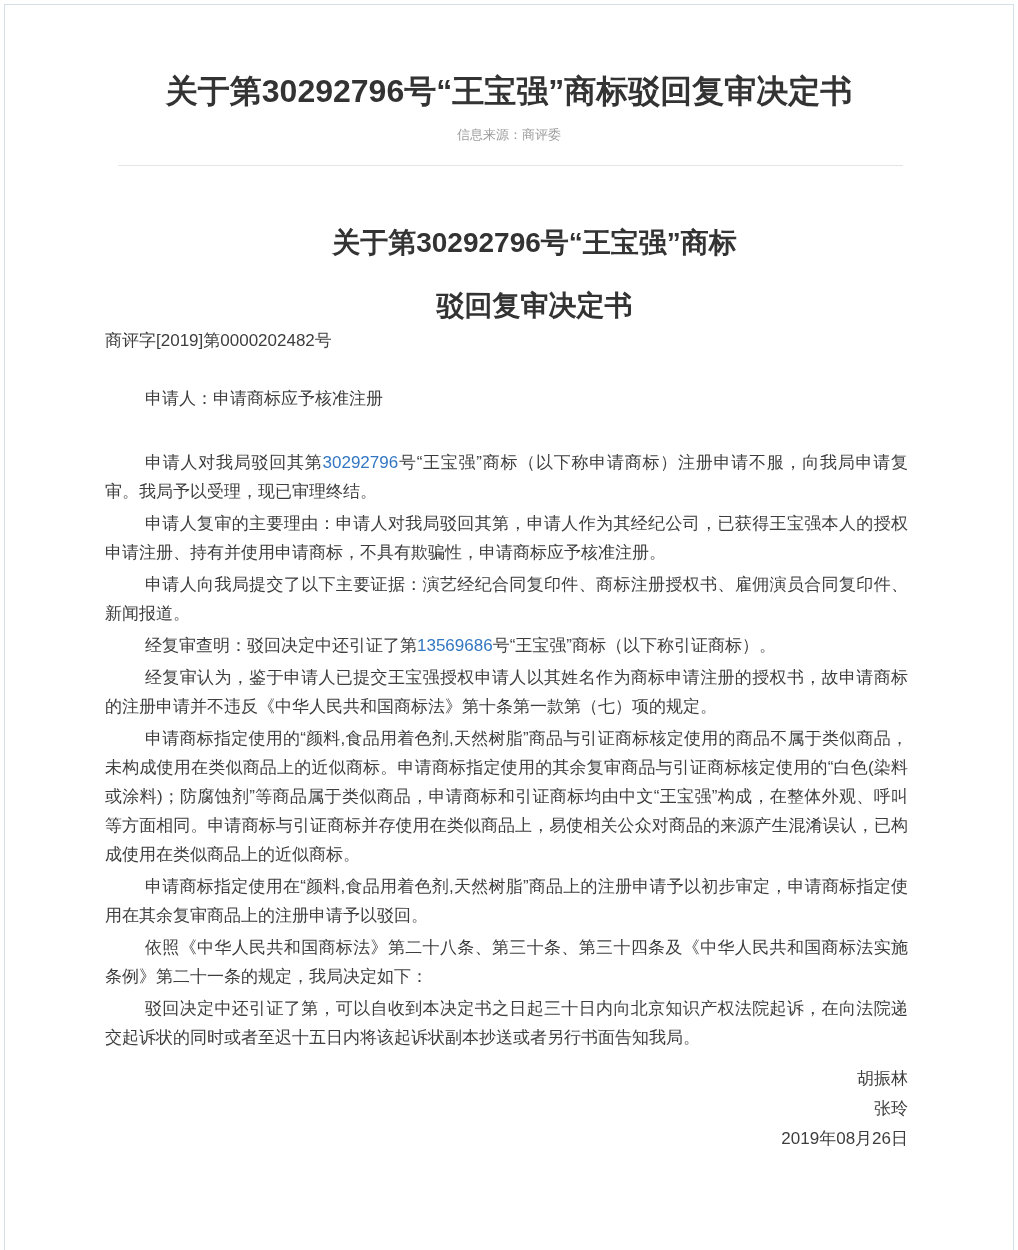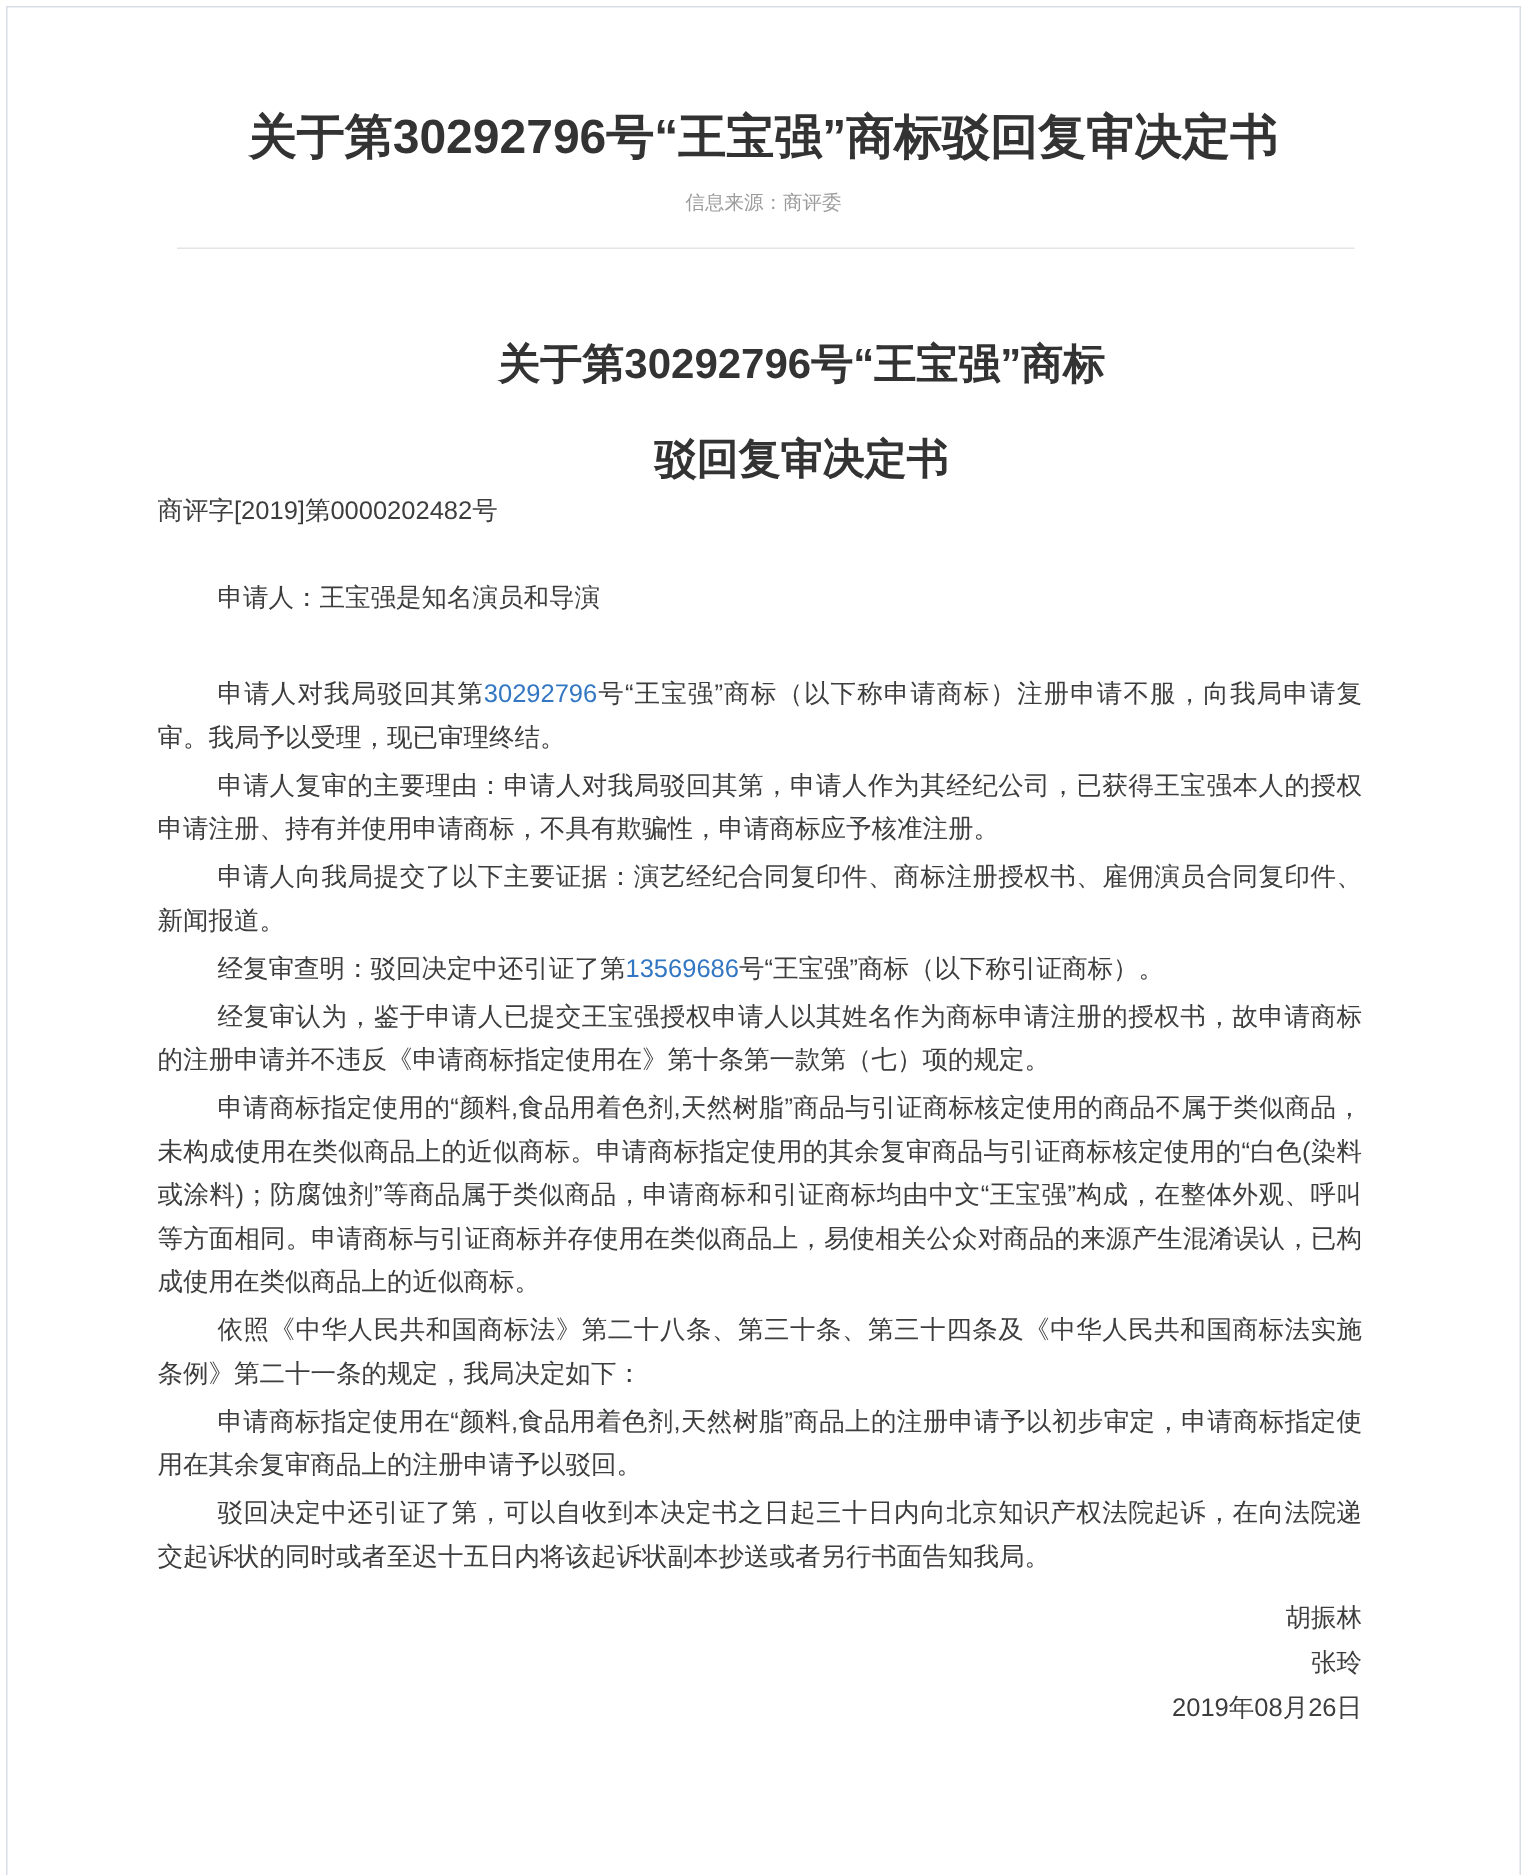--- a/index.html
+++ b/index.html
@@ -64,29 +64,29 @@
     <div class="source">信息来源：商评委</div>
     <hr class="divider">
   </header>
 
   <article class="doc">
     <h2 class="doc-title">关于第30292796号“王宝强”商标</h2>
     <h2 class="doc-title second">驳回复审决定书</h2>
     <div class="case-no">商评字[2019]第0000202482号</div>
 
     <div class="body" id="paragraphs">
-        <p class="gap-after"><span>申请人：王宝强是知名演员和导演</span></p>
+        <p class="gap-after"><span>申请人：申请商标应予核准注册</span></p>
         <p><span>申请人对我局驳回其第</span><span class="num-link">30292796</span><span>号“王宝强”商标（以下称申请商标）注册申请不服，向我局申请复审。我局予以受理，现已审理终结。</span></p>
         <p><span>申请人复审的主要理由：申请人对我局驳回其第，申请人作为其经纪公司，已获得王宝强本人的授权申请注册、持有并使用申请商标，不具有欺骗性，申请商标应予核准注册。</span></p>
         <p><span>申请人向我局提交了以下主要证据：演艺经纪合同复印件、商标注册授权书、雇佣演员合同复印件、新闻报道。</span></p>
         <p><span>经复审查明：驳回决定中还引证了第</span><span class="num-link">13569686</span><span>号“王宝强”商标（以下称引证商标）。</span></p>
-        <p><span>经复审认为，鉴于申请人已提交王宝强授权申请人以其姓名作为商标申请注册的授权书，故申请商标的注册申请并不违反《申请商标指定使用在》第十条第一款第（七）项的规定。</span></p>
+        <p><span>经复审认为，鉴于申请人已提交王宝强授权申请人以其姓名作为商标申请注册的授权书，故申请商标的注册申请并不违反《中华人民共和国商标法》第十条第一款第（七）项的规定。</span></p>
         <p><span>申请商标指定使用的“颜料,食品用着色剂,天然树脂”商品与引证商标核定使用的商品不属于类似商品，未构成使用在类似商品上的近似商标。申请商标指定使用的其余复审商品与引证商标核定使用的“白色(染料或涂料)；防腐蚀剂”等商品属于类似商品，申请商标和引证商标均由中文“王宝强”构成，在整体外观、呼叫等方面相同。申请商标与引证商标并存使用在类似商品上，易使相关公众对商品的来源产生混淆误认，已构成使用在类似商品上的近似商标。</span></p>
+        <p><span>申请商标指定使用在“颜料,食品用着色剂,天然树脂”商品上的注册申请予以初步审定，申请商标指定使用在其余复审商品上的注册申请予以驳回。</span></p>
         <p><span>依照《中华人民共和国商标法》第二十八条、第三十条、第三十四条及《中华人民共和国商标法实施条例》第二十一条的规定，我局决定如下：</span></p>
-        <p><span>申请商标指定使用在“颜料,食品用着色剂,天然树脂”商品上的注册申请予以初步审定，申请商标指定使用在其余复审商品上的注册申请予以驳回。</span></p>
         <p><span>驳回决定中还引证了第，可以自收到本决定书之日起三十日内向北京知识产权法院起诉，在向法院递交起诉状的同时或者至迟十五日内将该起诉状副本抄送或者另行书面告知我局。</span></p>
       </div>
 
     <div class="signature" id="signature">
         <div class="sig-line">胡振林</div>
         <div class="sig-line">张玲</div>
         <div class="sig-line">2019年08月26日</div>
       </div>
   </article>
 

